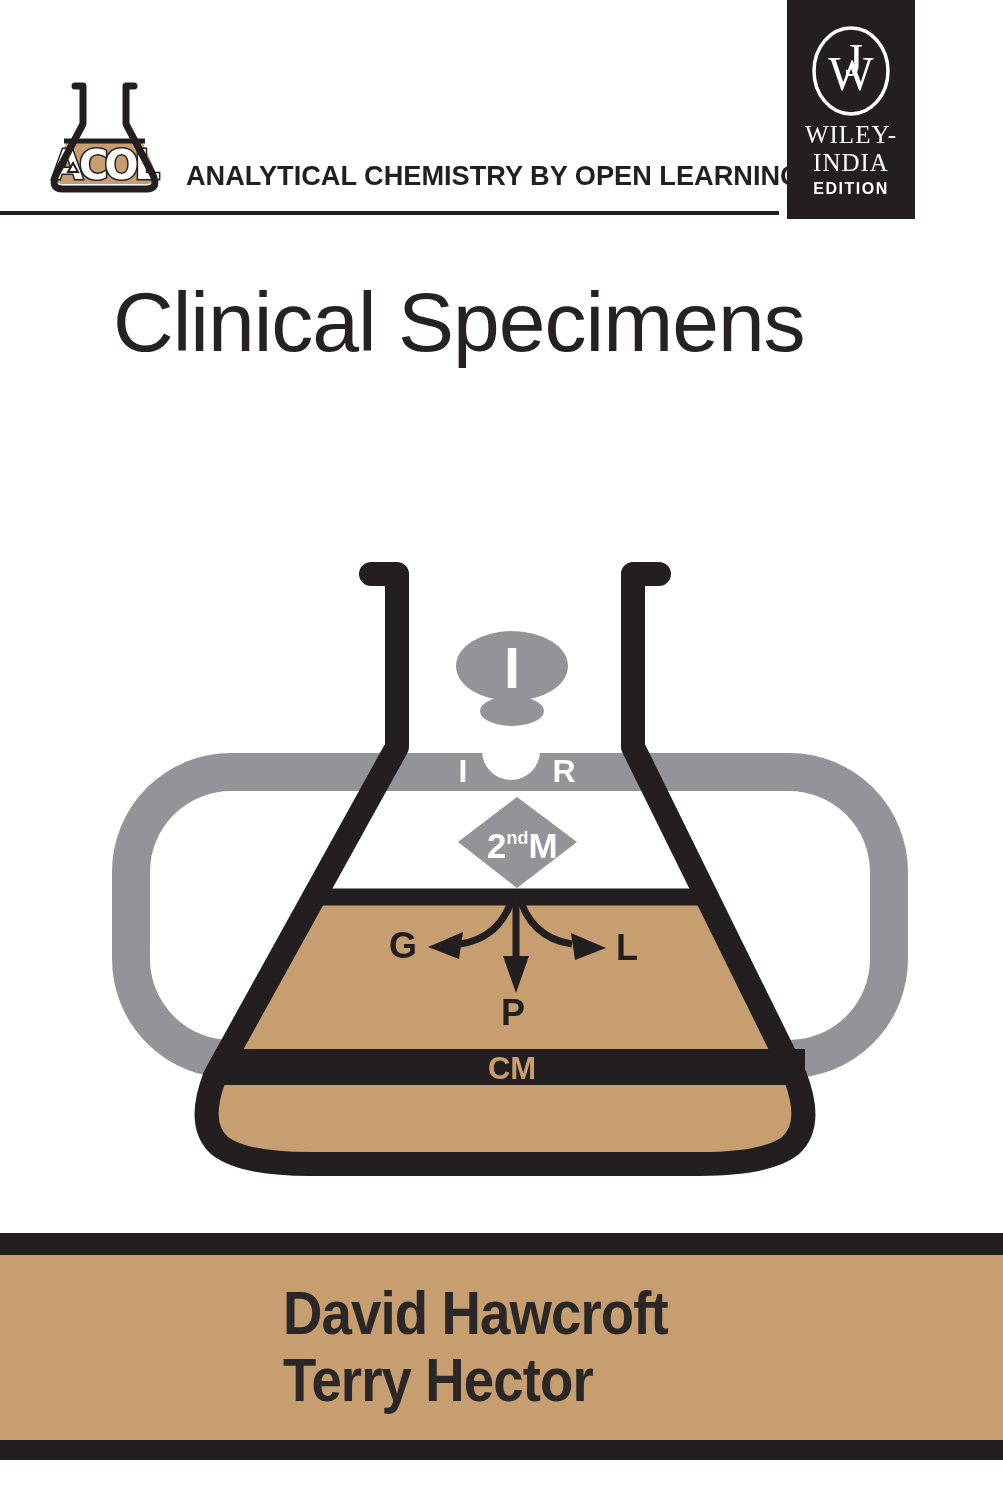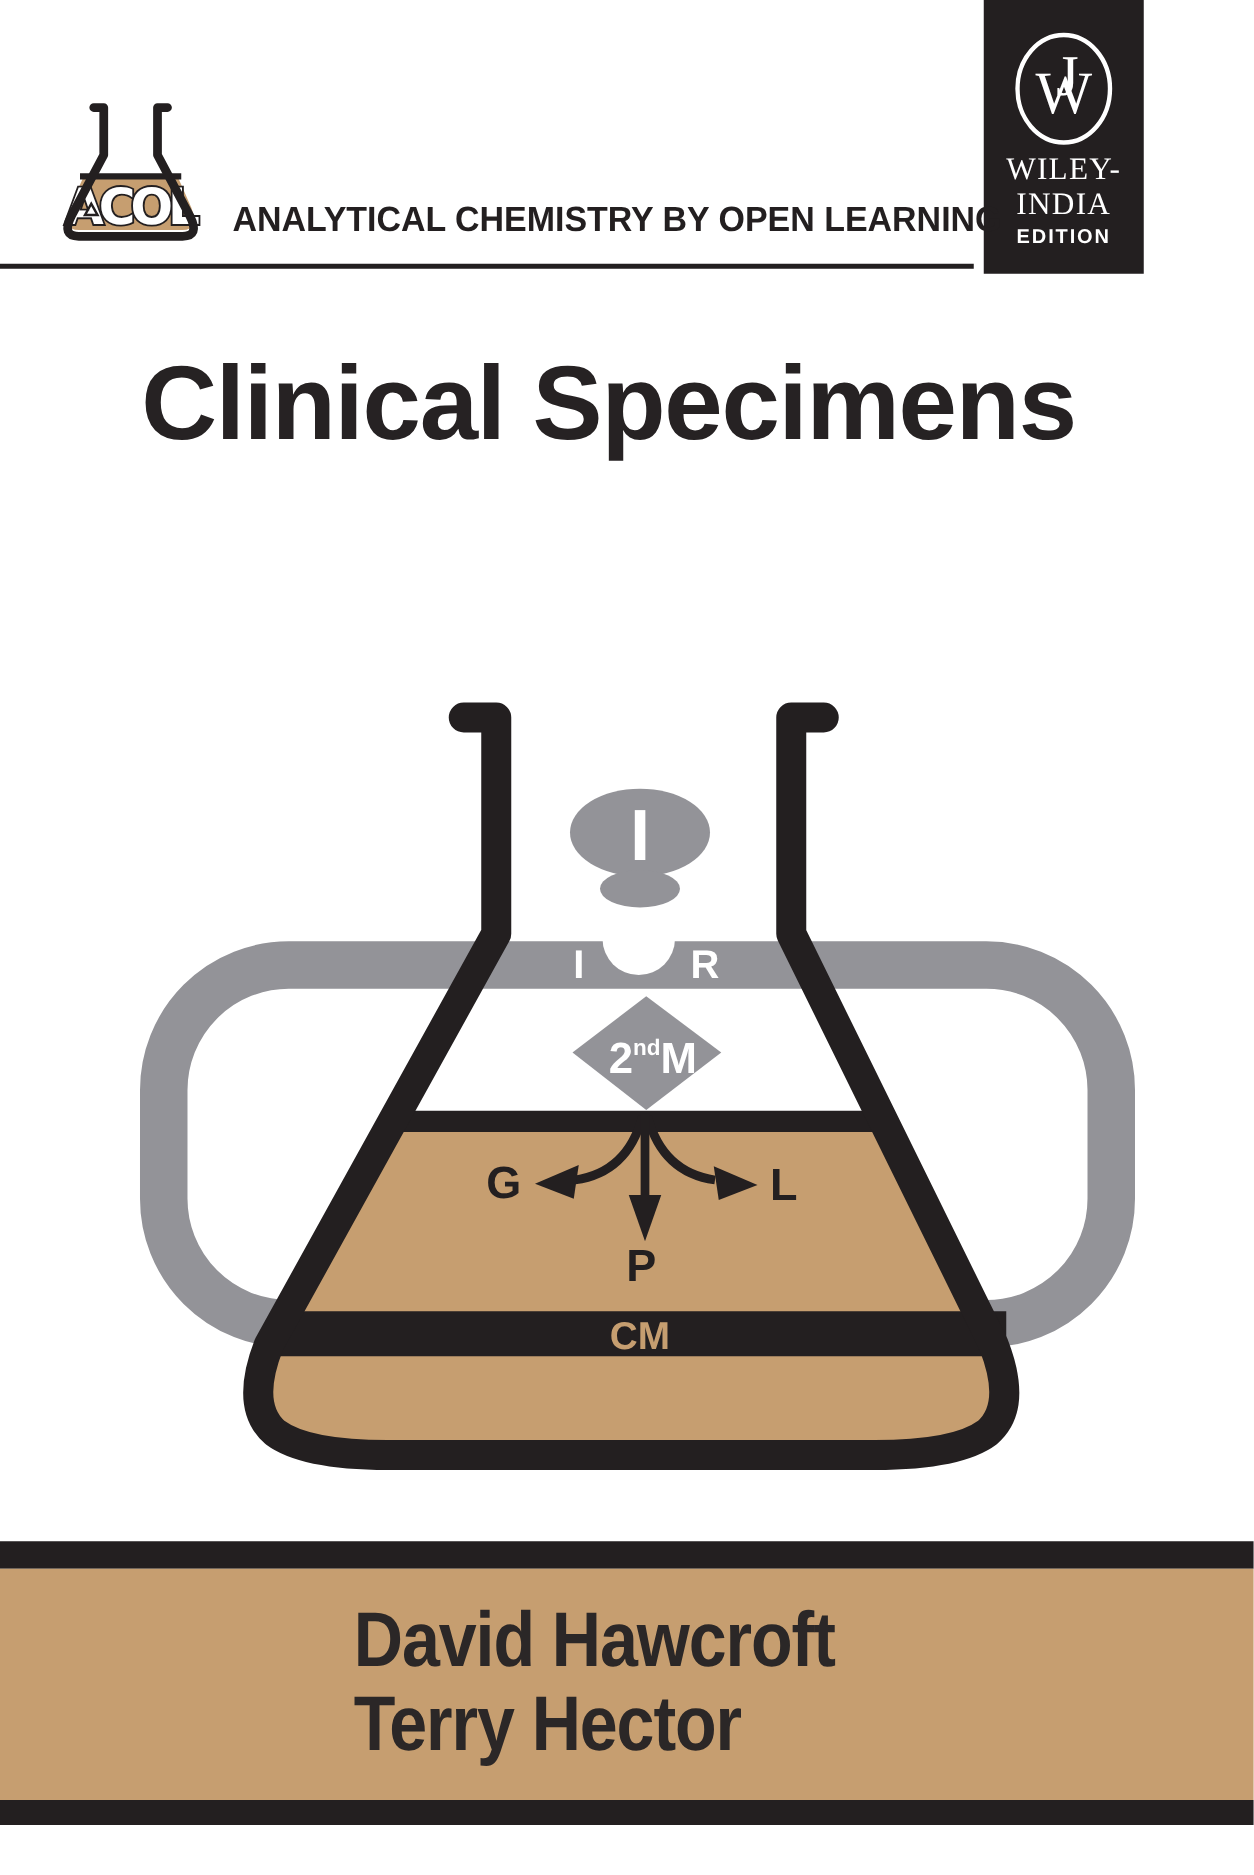--- a/index.html
+++ b/index.html
@@ -4,21 +4,21 @@
 <style>
   html,body{margin:0;padding:0;}
   body{width:1003px;height:1500px;position:relative;background:#ffffff;
        font-family:"Liberation Sans",sans-serif;overflow:hidden;}
   .abs{position:absolute;}
   #cover{position:absolute;left:0;top:0;width:1003px;height:1500px;}
   .rule{left:0;top:211px;width:779px;height:4px;background:#231f20;}
   .series{left:186px;top:162px;font-size:28px;font-weight:bold;color:#231f20;
           letter-spacing:0px;white-space:nowrap;line-height:1;
           transform:scaleX(0.97);transform-origin:left top;}
-  .title{left:113px;top:280px;font-size:84px;font-weight:bold;color:#262223;
+  .title{left:113px;top:280px;font-size:84px;font-weight:normal;color:#262223;
          letter-spacing:-1px;white-space:nowrap;line-height:1;}
   .authors{left:283px;top:1279px;font-size:62px;font-weight:bold;color:#2b2727;
            line-height:67px;white-space:nowrap;letter-spacing:-1px;
            transform:scaleX(0.88);transform-origin:left top;}
   .band-black1{left:0;top:1233px;width:1003px;height:22px;background:#231f20;}
   .band-tan{left:0;top:1255px;width:1003px;height:185px;background:#c69e70;}
   .band-black2{left:0;top:1440px;width:1003px;height:20px;background:#231f20;}
   svg text{font-family:"Liberation Sans",sans-serif;}
   .serif{font-family:"Liberation Serif",serif;}
   .bubble{font-family:"DejaVu Sans",sans-serif;}

